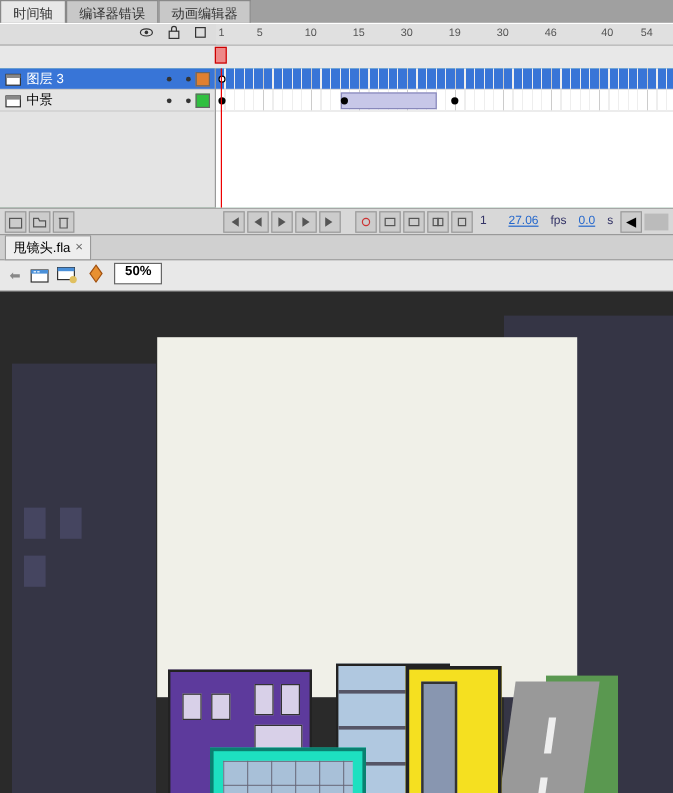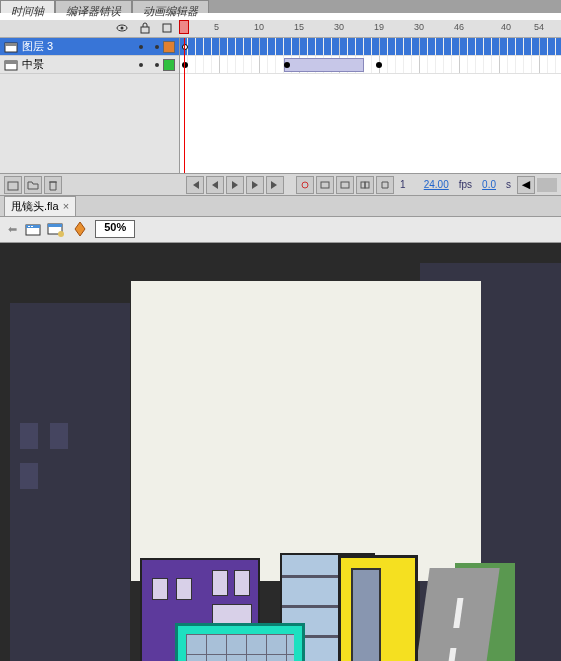--- a/index.html
+++ b/index.html
@@ -1,28 +1,28 @@
 <!DOCTYPE html>
 <html><head>
 <meta charset="utf-8">
 <style>
 * { margin: 0; padding: 0; box-sizing: border-box; font-family: "Microsoft YaHei", Arial, sans-serif; font-size: 11px; }
 body { width: 561px; height: 661px; background: #a0a0a0; overflow: hidden; }
 
-.tabs { display: flex; background: #a0a0a0; height: 20px; border-bottom: 7px solid #ffffff; font-style: italic; }
+.tabs { display: flex; background: #a0a0a0; height: 20px; border-bottom: 1px solid #ffffff; }
 .tab { padding: 3px 10px; background: #c8c8c8; border: 1px solid #888; border-bottom: none; margin-right: 0; cursor: pointer; color: #333; }
 .tab.active { background: #e8e8e8; font-weight: normal; }
 
 .timeline-area { background: #e8e8e8; height: 175px; display: flex; flex-direction: column; }
 .timeline-header { display: flex; height: 18px; background: #ddd; border-bottom: 1px solid #aaa; }
 .layer-header-controls { width: 180px; display: flex; justify-content: flex-end; align-items: center; padding-right: 8px; gap: 12px; }
 .frame-ruler { flex: 1; position: relative; background: #e0e0e0; }
 .ruler-tick { position: absolute; font-size: 9px; color: #555; top: 2px; }
 
-.timeline-body { display: flex; flex: 1; background: #22c55e; }
+.timeline-body { display: flex; flex: 1; background: #22c55e; margin-top: 19px; }
 .layers-column { width: 180px; background: #e4e4e4; border-right: 1px solid #999; }
 .layer-row { display: flex; align-items: center; height: 18px; padding: 0 4px; border-bottom: 1px solid #ccc; }
 .layer-row.selected { background: #3875d7; color: #fff; }
 .layer-icon { width: 14px; height: 14px; margin-right: 4px; }
 .layer-name { flex: 1; }
 .layer-dots { display: flex; gap: 12px; align-items: center; margin-right: 4px; }
 .dot { width: 4px; height: 4px; background: #333; border-radius: 50%; }
 .color-swatch { width: 12px; height: 12px; border: 1px solid #666; }
 
 .frames-column { flex: 1; position: relative; background: #fff; }
@@ -240,21 +240,21 @@
           <rect x="5" y="2" width="4" height="6" fill="none" stroke="#555"></rect>
         </svg>
       </div>
     <div class="footer-btn">
         <svg width="10" height="10">
           <path d="M2 2h6v6H2z" fill="none" stroke="#555"></path>
         </svg>
       </div>
     <span class="footer-text">1</span>
     <div class="footer-spacer"></div>
-    <span class="footer-text fps">24.00</span>
+    <span class="footer-text fps">27.06</span>
     <span class="footer-text">fps</span>
     <span class="footer-text fps">0.0</span>
     <span class="footer-text">s</span>
     <div class="footer-btn">◀</div>
     <div style="width:20px;height:14px;background:#bbb"></div>
   </div>
 </div>
 
 <div class="doc-tabs">
   <div class="doc-tab">

